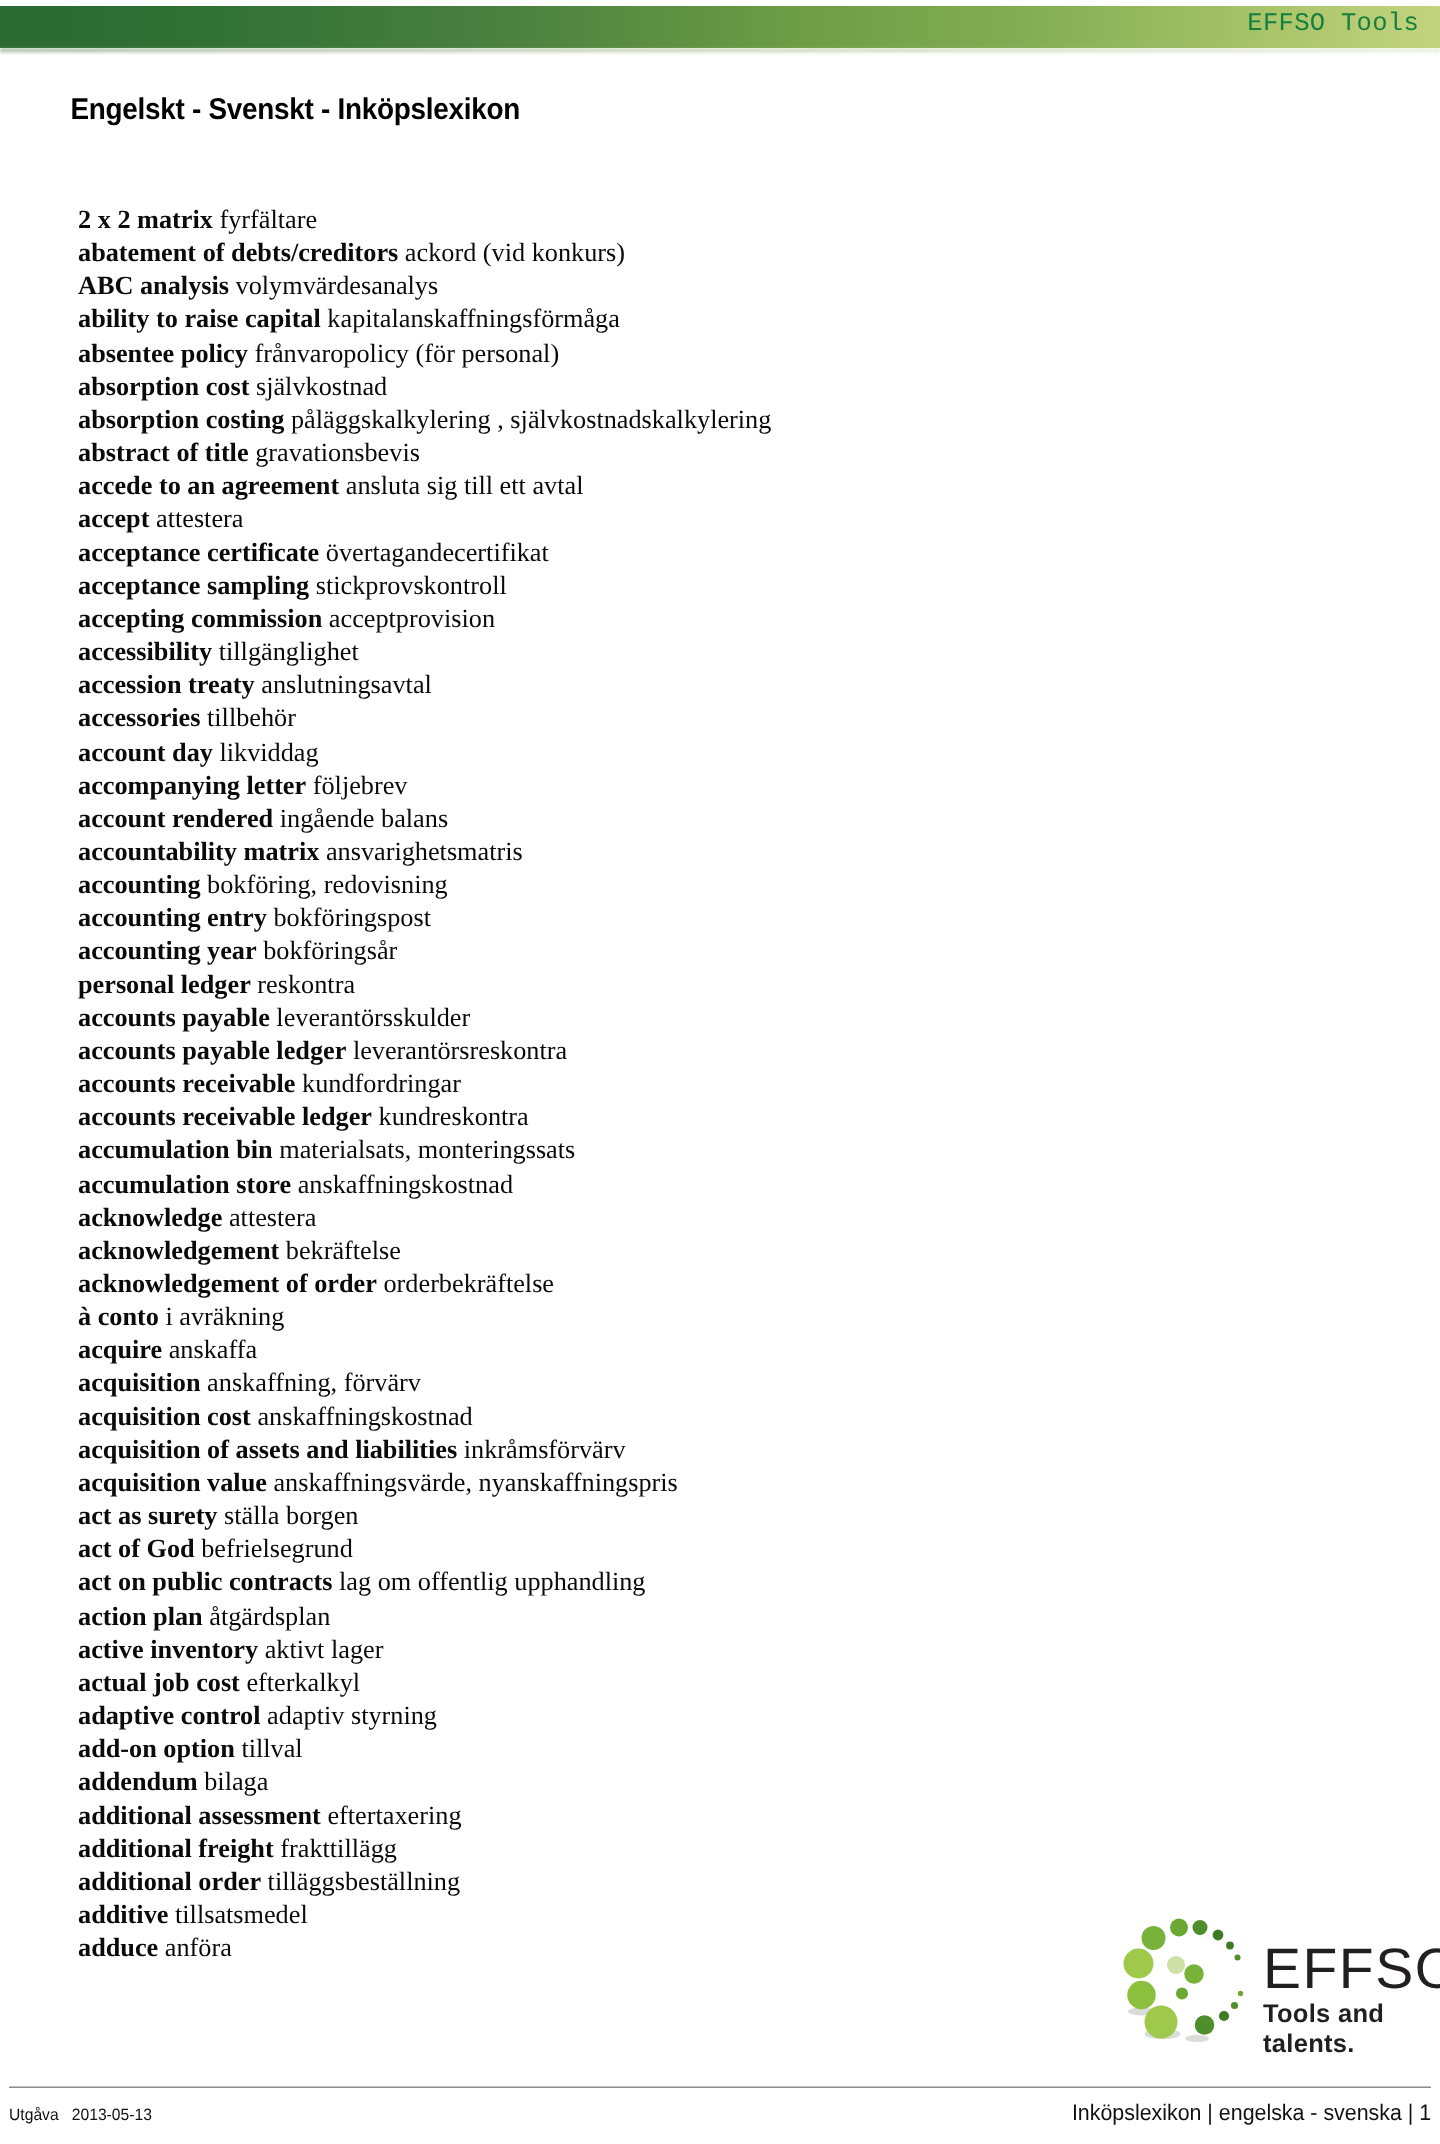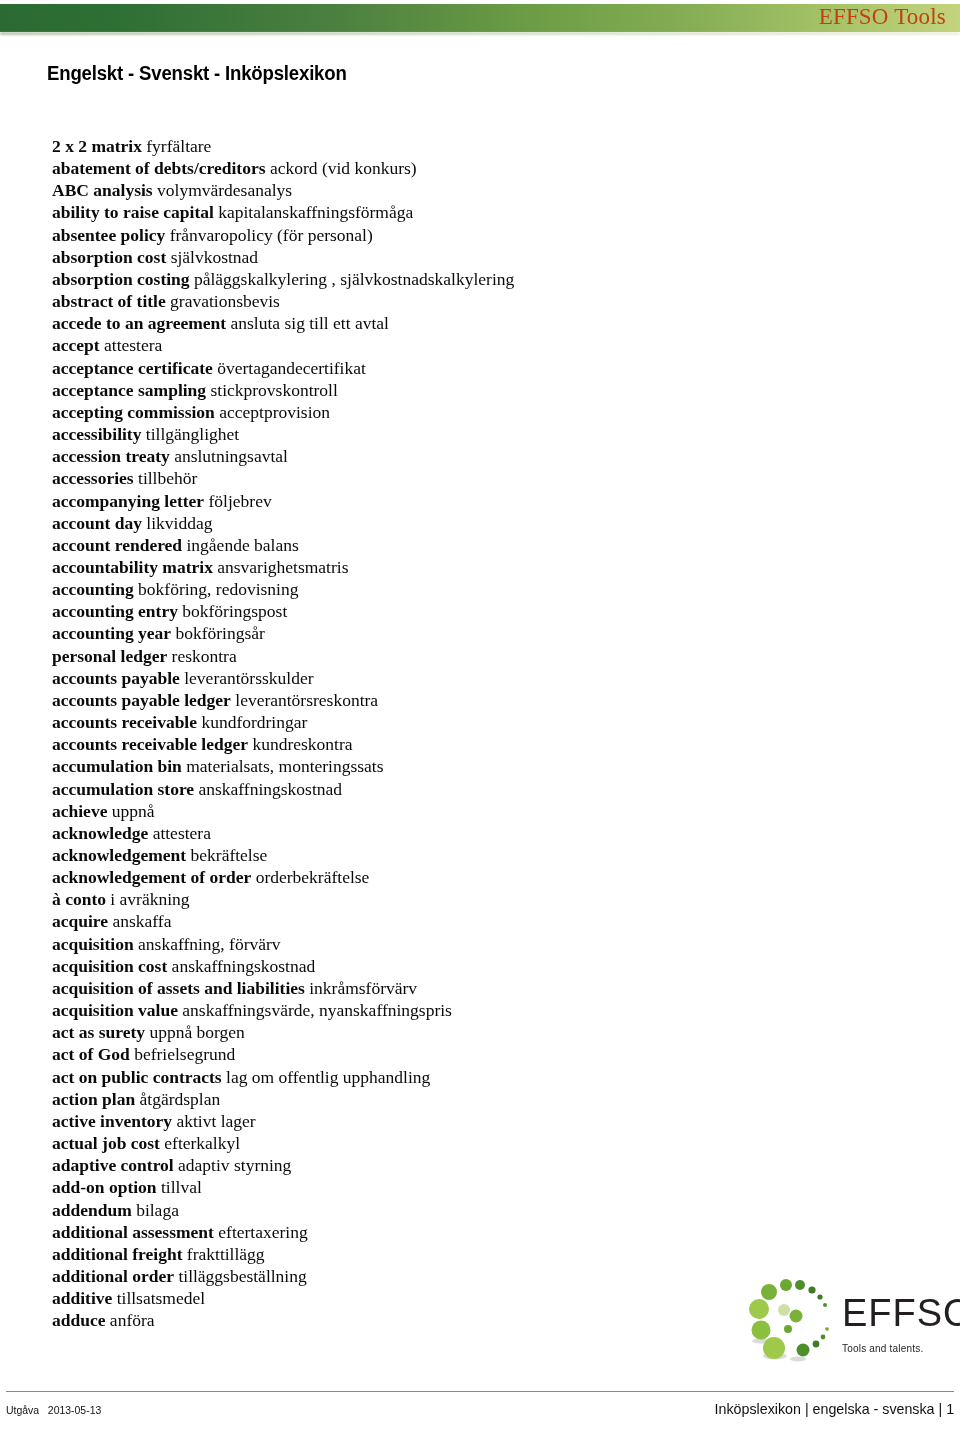--- a/index.html
+++ b/index.html
@@ -40,23 +40,23 @@
     background: linear-gradient(to right,
         rgba(120,150,110,.55) 0%,
         rgba(150,175,120,.45) 50%,
         rgba(200,215,160,.35) 100%);
     filter: blur(1px);
   }
   .header-brand {
     position: absolute;
     top: 7px;
     right: 14px;
-    color: #c2410c;
-    font-family: Liberation Serif, serif;
-    font-size: 23px;
+    color: #15803d;
+    font-family: Liberation Mono, monospace;
+    font-size: 17px;
     letter-spacing: .2px;
     line-height: 20px;
     white-space: nowrap;
   }
 
   
   .page-title {
     position: absolute;
     top: 62px;
     left: 47px;
@@ -120,25 +120,25 @@
     font-size: 38px;
     font-weight: normal;
     letter-spacing: 1px;
     color: #231f20;
     line-height: 38px;
     position: relative;
     display: inline-block;
   }
   .logo-tagline {
     font-family: "Liberation Sans", sans-serif;
-    font-size: 10px;
-    font-weight: normal;
+    font-size: 17px;
+    font-weight: bold;
     color: #231f20;
     letter-spacing: .2px;
-    margin-top: 11px;
+    margin-top: 1px;
   }
 
   
   .footer-rule {
     position: absolute;
     left: 6px;
     top: 1391px;
     width: 948px;
     height: 1px;
     background: #8a8a8a;
@@ -185,45 +185,44 @@
     <div class="entry"><span class="term">absorption costing</span> <span class="def">påläggskalkylering , självkostnadskalkylering</span></div>
     <div class="entry"><span class="term">abstract of title</span> <span class="def">gravationsbevis</span></div>
     <div class="entry"><span class="term">accede to an agreement</span> <span class="def">ansluta sig till ett avtal</span></div>
     <div class="entry"><span class="term">accept</span> <span class="def">attestera</span></div>
     <div class="entry"><span class="term">acceptance certificate</span> <span class="def">övertagandecertifikat</span></div>
     <div class="entry"><span class="term">acceptance sampling</span> <span class="def">stickprovskontroll</span></div>
     <div class="entry"><span class="term">accepting commission</span> <span class="def">acceptprovision</span></div>
     <div class="entry"><span class="term">accessibility</span> <span class="def">tillgänglighet</span></div>
     <div class="entry"><span class="term">accession treaty</span> <span class="def">anslutningsavtal</span></div>
     <div class="entry"><span class="term">accessories</span> <span class="def">tillbehör</span></div>
+    <div class="entry"><span class="term">account day</span> <span class="def">likviddag</span></div>
     <div class="entry"><span class="term">accompanying letter</span> <span class="def">följebrev</span></div>
-    <div class="entry"><span class="term">account day</span> <span class="def">likviddag</span></div>
     <div class="entry"><span class="term">account rendered</span> <span class="def">ingående balans</span></div>
     <div class="entry"><span class="term">accountability matrix</span> <span class="def">ansvarighetsmatris</span></div>
     <div class="entry"><span class="term">accounting</span> <span class="def">bokföring, redovisning</span></div>
     <div class="entry"><span class="term">accounting entry</span> <span class="def">bokföringspost</span></div>
     <div class="entry"><span class="term">accounting year</span> <span class="def">bokföringsår</span></div>
     <div class="entry"><span class="term">personal ledger</span> <span class="def">reskontra</span></div>
     <div class="entry"><span class="term">accounts payable</span> <span class="def">leverantörsskulder</span></div>
     <div class="entry"><span class="term">accounts payable ledger</span> <span class="def">leverantörsreskontra</span></div>
     <div class="entry"><span class="term">accounts receivable</span> <span class="def">kundfordringar</span></div>
     <div class="entry"><span class="term">accounts receivable ledger</span> <span class="def">kundreskontra</span></div>
     <div class="entry"><span class="term">accumulation bin</span> <span class="def">materialsats, monteringssats</span></div>
     <div class="entry"><span class="term">accumulation store</span> <span class="def">anskaffningskostnad</span></div>
-    <div class="entry"><span class="term">achieve</span> <span class="def">uppnå</span></div>
     <div class="entry"><span class="term">acknowledge</span> <span class="def">attestera</span></div>
     <div class="entry"><span class="term">acknowledgement</span> <span class="def">bekräftelse</span></div>
     <div class="entry"><span class="term">acknowledgement of order</span> <span class="def">orderbekräftelse</span></div>
     <div class="entry"><span class="term">à conto</span> <span class="def">i avräkning</span></div>
     <div class="entry"><span class="term">acquire</span> <span class="def">anskaffa</span></div>
     <div class="entry"><span class="term">acquisition</span> <span class="def">anskaffning, förvärv</span></div>
     <div class="entry"><span class="term">acquisition cost</span> <span class="def">anskaffningskostnad</span></div>
     <div class="entry"><span class="term">acquisition of assets and liabilities</span> <span class="def">inkråmsförvärv</span></div>
     <div class="entry"><span class="term">acquisition value</span> <span class="def">anskaffningsvärde, nyanskaffningspris</span></div>
-    <div class="entry"><span class="term">act as surety</span> <span class="def">uppnå borgen</span></div>
+    <div class="entry"><span class="term">act as surety</span> <span class="def">ställa borgen</span></div>
     <div class="entry"><span class="term">act of God</span> <span class="def">befrielsegrund</span></div>
     <div class="entry"><span class="term">act on public contracts</span> <span class="def">lag om offentlig upphandling</span></div>
     <div class="entry"><span class="term">action plan</span> <span class="def">åtgärdsplan</span></div>
     <div class="entry"><span class="term">active inventory</span> <span class="def">aktivt lager</span></div>
     <div class="entry"><span class="term">actual job cost</span> <span class="def">efterkalkyl</span></div>
     <div class="entry"><span class="term">adaptive control</span> <span class="def">adaptiv styrning</span></div>
     <div class="entry"><span class="term">add-on option</span> <span class="def">tillval</span></div>
     <div class="entry"><span class="term">addendum</span> <span class="def">bilaga</span></div>
     <div class="entry"><span class="term">additional assessment</span> <span class="def">eftertaxering</span></div>
     <div class="entry"><span class="term">additional freight</span> <span class="def">frakttillägg</span></div>

